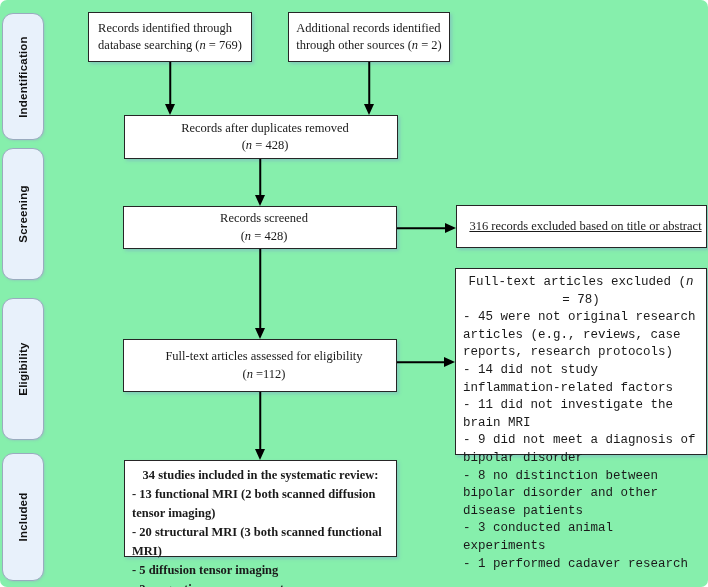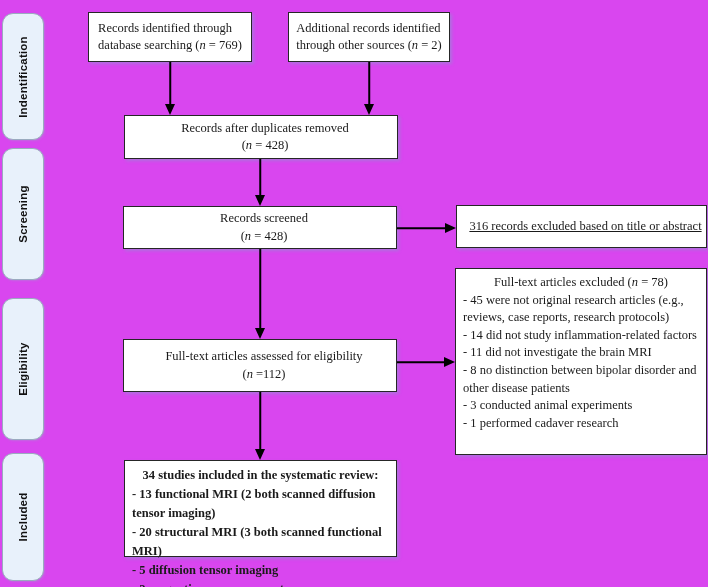--- a/index.html
+++ b/index.html
@@ -1,23 +1,24 @@
 <!DOCTYPE html>
 <html><head>
 <meta charset="utf-8">
 <style>
   html, body { margin: 0; padding: 0; background: #ffffff; }
   .canvas {
     position: relative;
     width: 708px;
     height: 587px;
-    background: #d946ef;
+    background: #86efac;
     overflow: hidden;
     font-family: "Liberation Serif", serif;
     color: #1a1a1a;
+    border-radius: 7px;
   }
 
   
   .stage {
     position: absolute;
     left: 2px;
     width: 40px;
     background: var(--stage-fill, #e8f1fb);
     border: 1px solid var(--stage-border, #9aabbf);
     border-radius: 11px;
@@ -57,21 +58,21 @@
     display: flex;
     align-items: center;
     justify-content: center;
   }
   .left-block-box .inner { text-align: left; }
   .one-line { white-space: nowrap; text-decoration: underline; }
 
   .list-box { padding: 5px 7px 0 7px; }
   .list-title { text-align: center; }
   .list-line { text-align: left; }
-  .lh-excl { line-height: 17.6px; }
+  .lh-excl { line-height: 17.6px; font-family: Liberation Mono, monospace; }
   .lh-incl { line-height: 19px; }
 
   
   .arrow-v { position: absolute; width: 11px; }
   .arrow-v .shaft {
     position: absolute; left: 50%; transform: translateX(-50%);
     top: 0; bottom: 8px; width: 1.5px; background: var(--arrow, #000);
   }
   .arrow-v .head {
     position: absolute; left: 0; bottom: 0; width: 0; height: 0;
@@ -141,20 +142,21 @@
     <div>Full-text articles assessed for eligibility</div>
     <div>(<i>n</i> =112)</div>
   </div>
 
   <div class="box list-box lh-excl" style="left:455px;top:268px;width:252px;height:187px;">
     <div class="list-title">Full-text articles excluded (<i>n</i> = 78)</div>
     <div>
         <div class="list-line">- 45 were not original research articles (e.g., reviews, case reports, research protocols)</div>
         <div class="list-line">- 14 did not study inflammation-related factors</div>
         <div class="list-line">- 11 did not investigate the brain MRI</div>
+        <div class="list-line">- 9 did not meet a diagnosis of bipolar disorder</div>
         <div class="list-line">- 8 no distinction between bipolar disorder and other disease patients</div>
         <div class="list-line">- 3 conducted animal experiments</div>
         <div class="list-line">- 1 performed cadaver research</div>
       </div>
   </div>
 
   <div class="box list-box lh-incl" style="left:124px;top:460px;width:273px;height:97px;font-weight:bold;">
     <div class="list-title">34 studies included in the systematic review:</div>
     <div>
         <div class="list-line">- 13 functional MRI (2 both scanned diffusion tensor imaging)</div>

